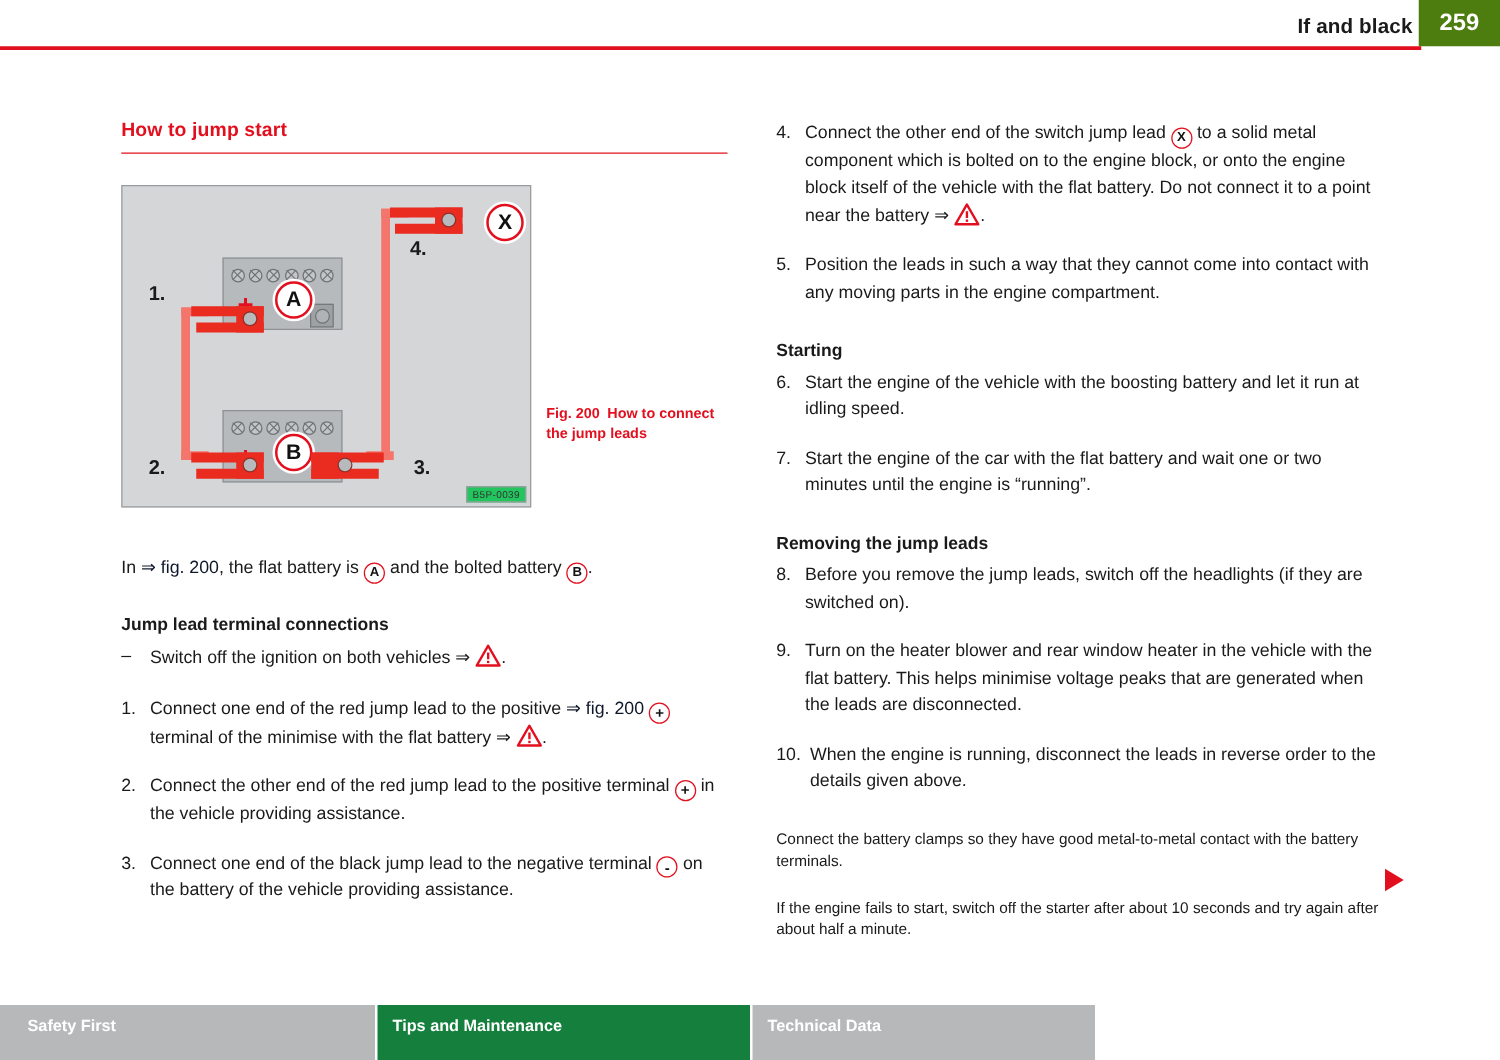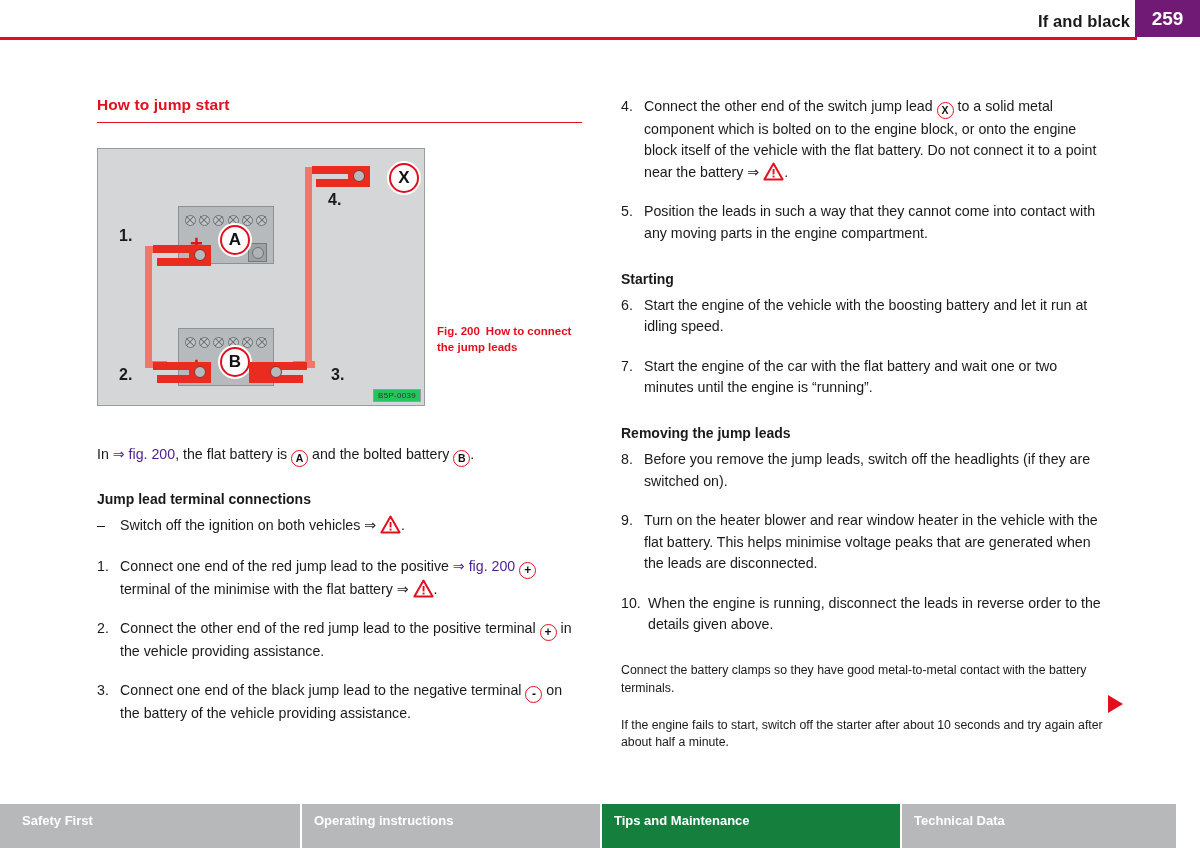--- a/index.html
+++ b/index.html
@@ -28,21 +28,21 @@
     right: 70px; top: 12px;
     font-size: 16.5px;
     font-weight: bold;
     color: #1a1a1a;
     letter-spacing: .1px;
   }
   .page-badge {
     position: absolute;
     right: 0; top: 0;
     width: 65px; height: 37px;
-    background: #701a75;
+    background: #4d7c0f;
     color: #fff;
     font-size: 19px;
     font-weight: bold;
     display: flex;
     align-items: center;
     justify-content: center;
   }
   .header-rule {
     position: absolute;
     left: 0; top: 37px;
@@ -200,21 +200,21 @@
   }
   .fig-caption .cap-num { margin-right: 6px; }
 
   
   .body-text {
     font-size: 14.2px;
     line-height: 1.52;
     color: #1a1a1a;
   }
   .intro { margin-top: 38px; }
-  .red-ref { color: #4c1d95; }
+  .red-ref { color: #0f172a; }
   .li-row {
     display: flex;
     margin-top: 14px;
     font-size: 14.2px;
     line-height: 1.52;
   }
   .li-row.first { margin-top: 8px; }
   .li-marker {
     flex: 0 0 auto;
     width: 23px;
@@ -459,23 +459,20 @@
     <div class="note" style="margin-top:26px;">Connect the battery clamps so they have good metal-to-metal contact with the battery terminals.</div>
     <div class="note">If the engine fails to start, switch off the starter after about 10 seconds and try again after about half a minute.</div>
   </div>
 
   <div class="continue-arrow"></div>
 
   <div class="footer">
     <div class="footer-tab first" style="width:300px;">
       <span>Safety First</span>
     </div>
-    <div class="footer-tab" style="width:300px;">
-      <span>Operating instructions</span>
-    </div>
     <div class="footer-tab active" style="width:300px;">
       <span>Tips and Maintenance</span>
     </div>
     <div class="footer-tab" style="width:276px;">
       <span>Technical Data</span>
     </div>
   </div>
 
 </div>
 

